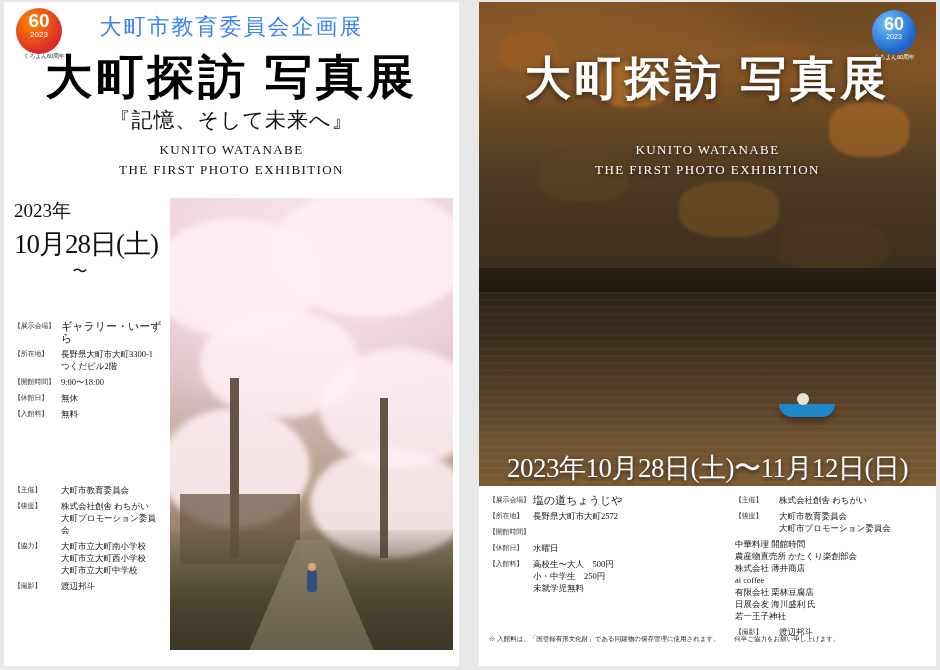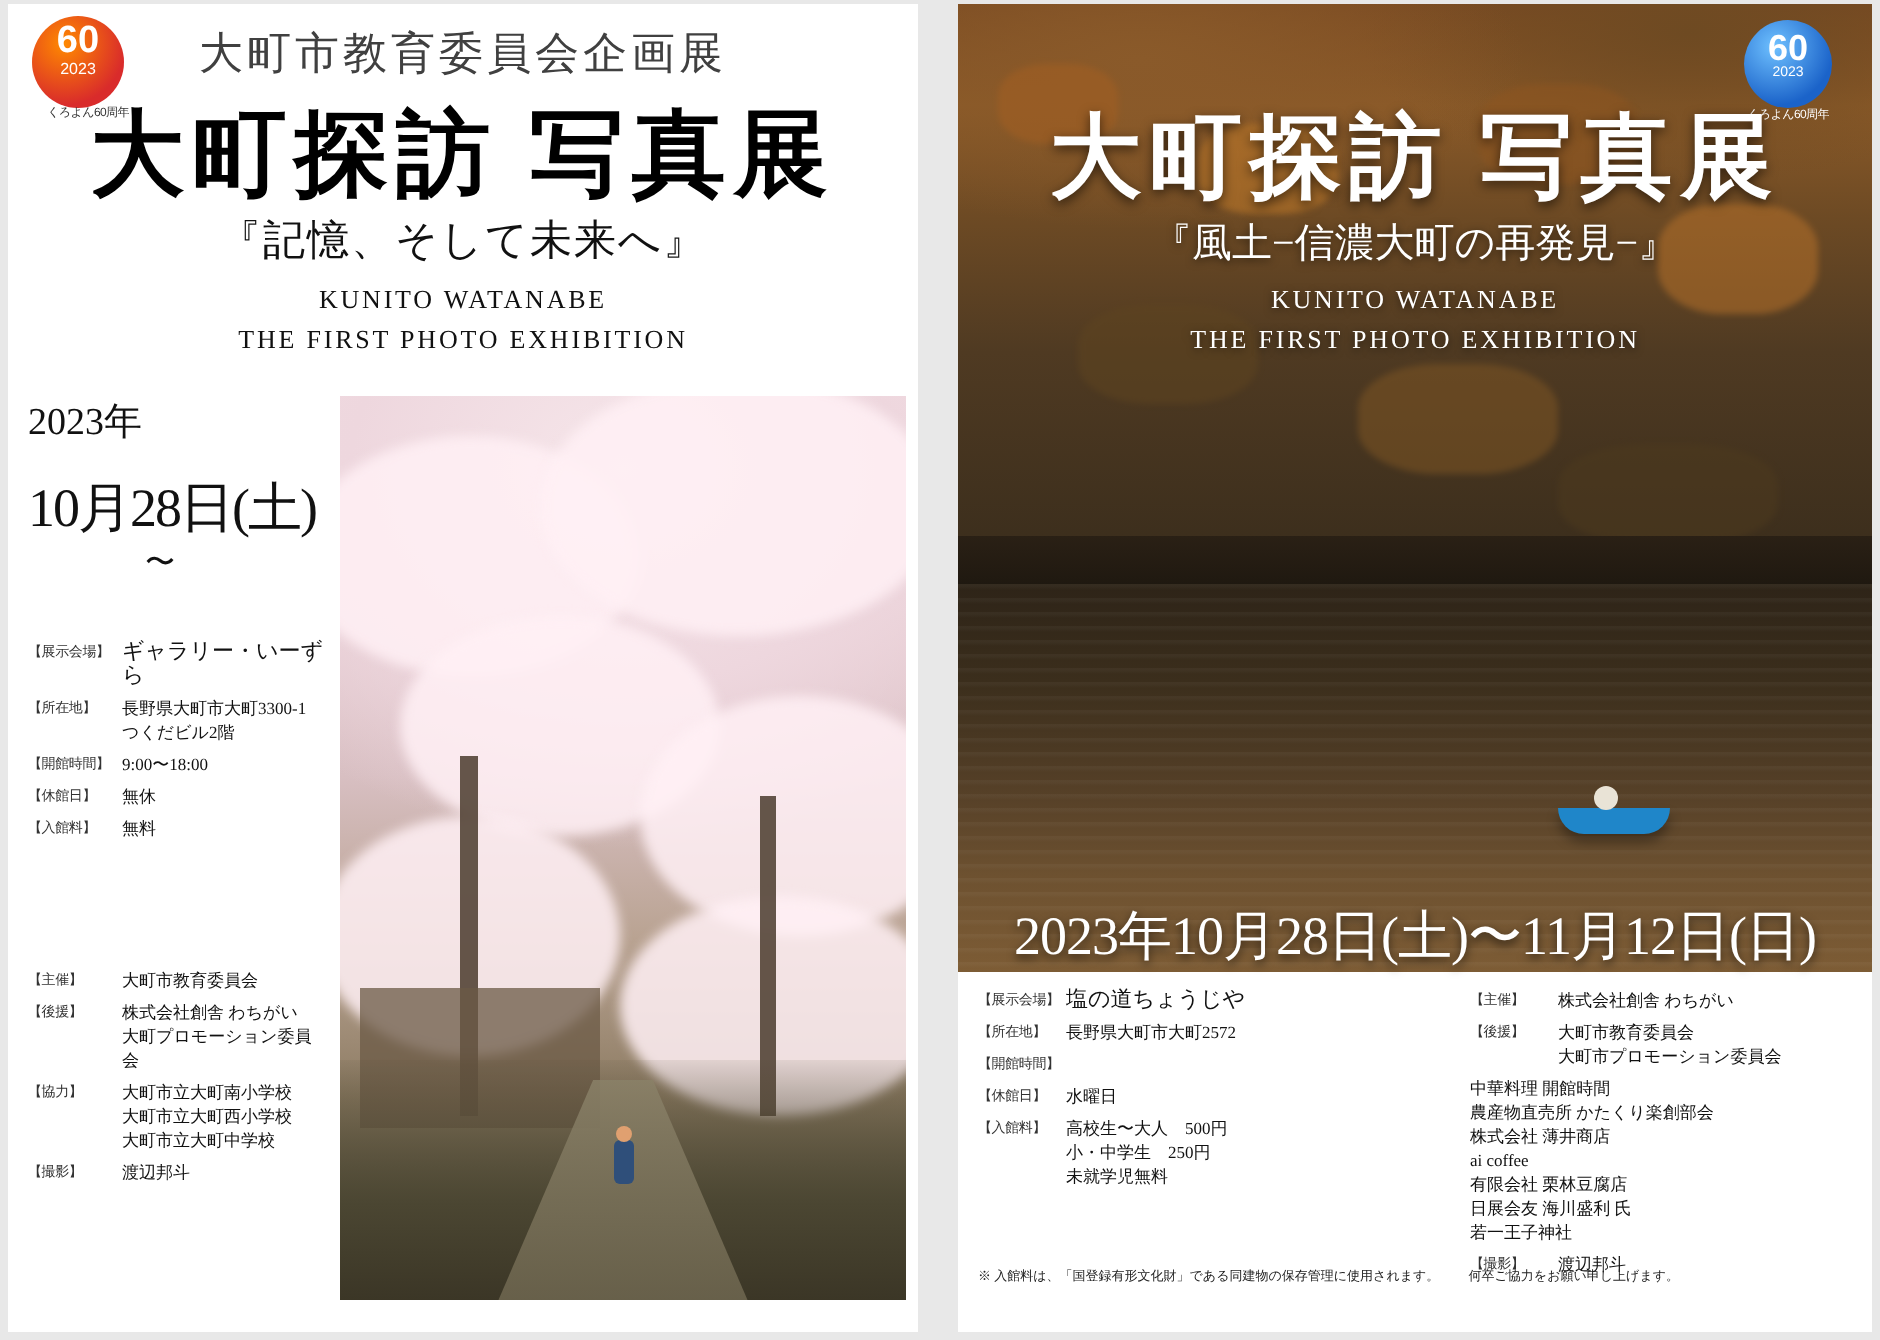--- a/index.html
+++ b/index.html
@@ -76,21 +76,21 @@
   }
   .l-head {
     position: absolute;
     left: 0; top: 10px;
     width: 455px;
     text-align: center;
   }
   .l-head .line1 {
     font-size: 22px;
     letter-spacing: 2px;
-    color: #404040;
+    color: #3b82f6;
   }
   .l-title {
     position: absolute;
     left: 0; top: 44px;
     width: 455px;
     text-align: center;
     font-size: 47px;
     font-weight: bold;
     letter-spacing: 4px;
     color: #000;
@@ -186,21 +186,21 @@
   }
 
   .l-date {
     position: absolute;
     left: 10px;
     top: 196px;
     width: 150px;
     color: #111;
   }
   .l-date .y { font-size: 19px; }
-  .l-date .d1 { font-size: 27px; margin-top: 12px; letter-spacing: -1px; }
+  .l-date .d1 { font-size: 27px; margin-top: 2px; letter-spacing: -1px; }
   .l-date .tilde { font-size: 15px; text-align: center; width: 132px; }
   .l-date .d2 { font-size: 27px; letter-spacing: -1px; }
 
   .info-table {
     position: absolute;
     left: 10px;
     width: 150px;
     font-size: 8.5px;
     color: #111;
   }
@@ -536,21 +536,20 @@
     </div>
 
     <div class="r-logo60">
       <div class="circle"></div>
       <div class="num">60</div>
       <div class="yr">2023</div>
       <div class="sub">くろよん60周年</div>
     </div>
 
     <div class="r-title">大町探訪 写真展</div>
-    <div class="r-sub">『風土−信濃大町の再発見−』</div>
     <div class="r-rom1">KUNITO WATANABE</div>
     <div class="r-rom2">THE FIRST PHOTO EXHIBITION</div>
     <div class="r-date">2023年10月28日(土)〜11月12日(日)</div>
 
     <div class="r-info-left" id="right-info-left">
         <div class="info-row">
           <div class="k">【展示会場】</div>
           <div class="v v-big">
             <div>塩の道ちょうじや</div>
           </div>

